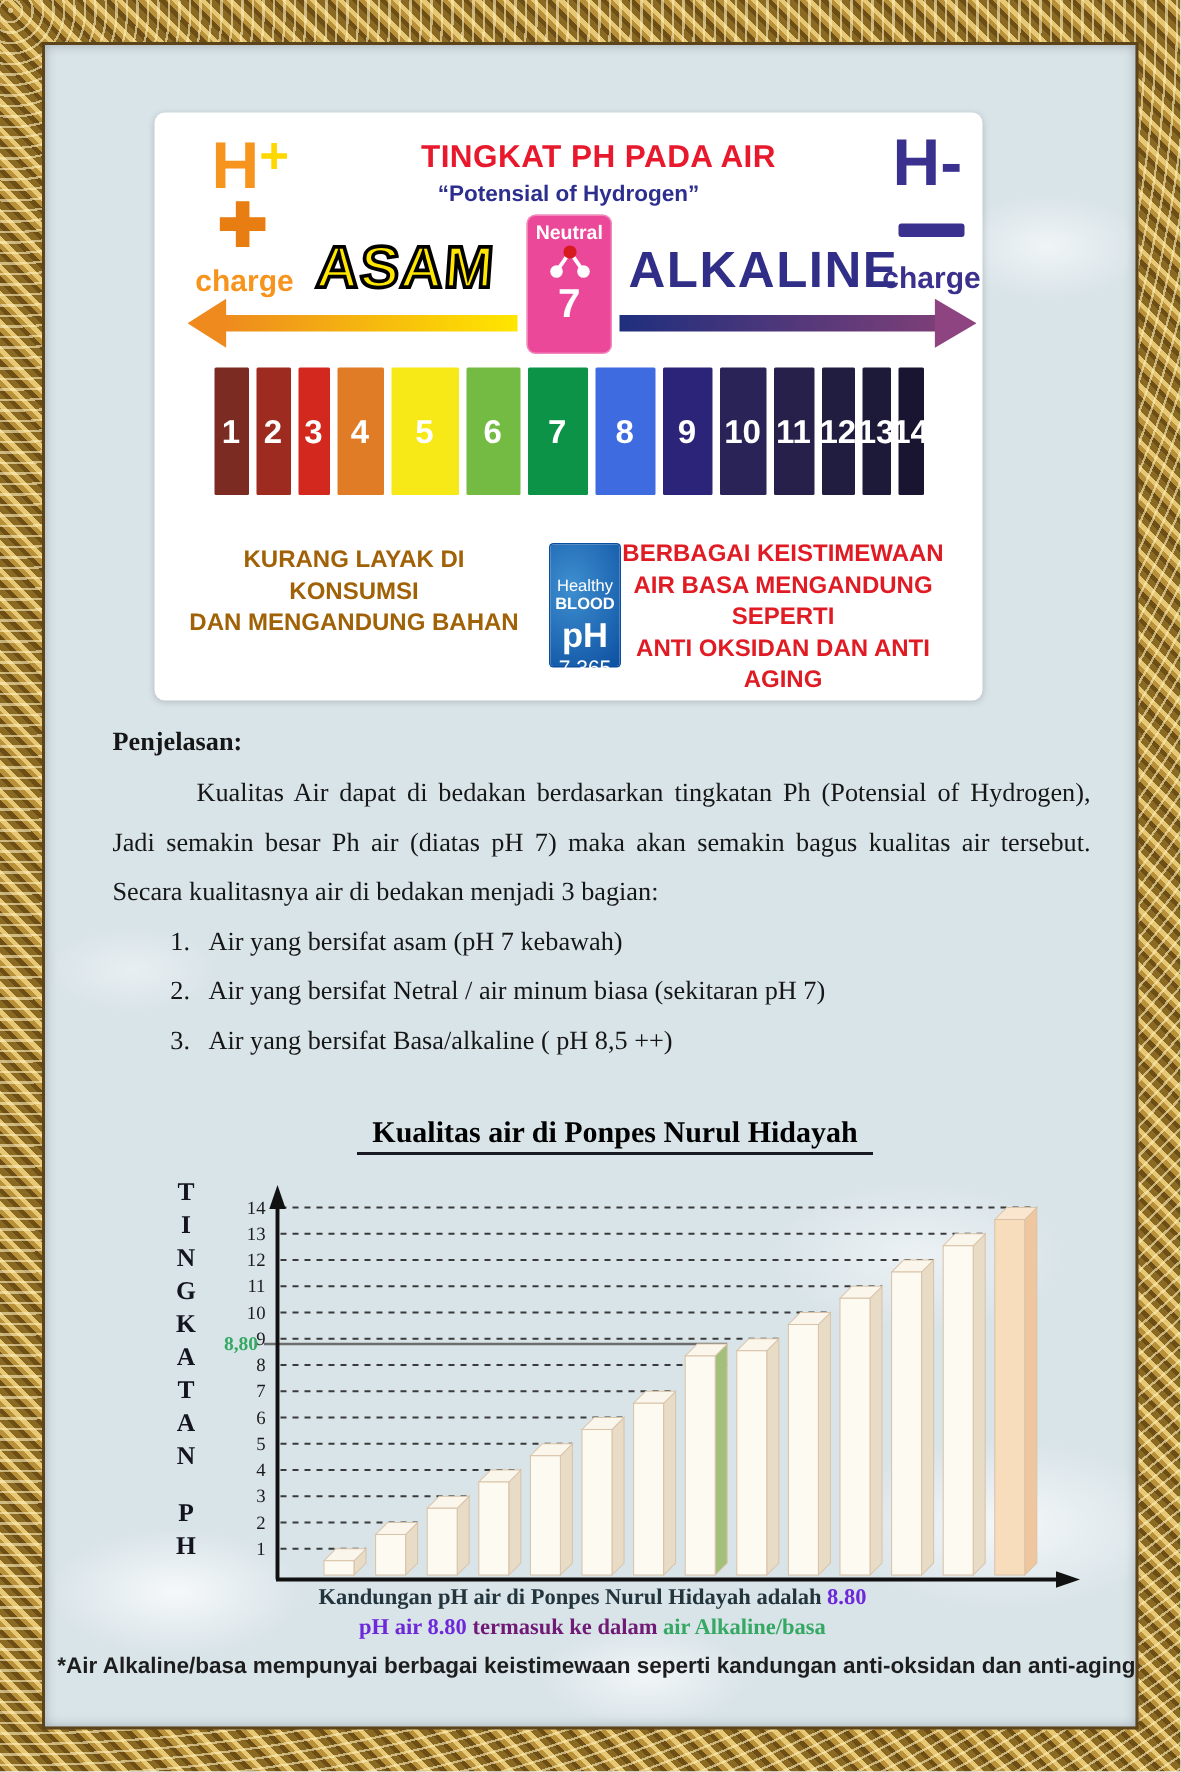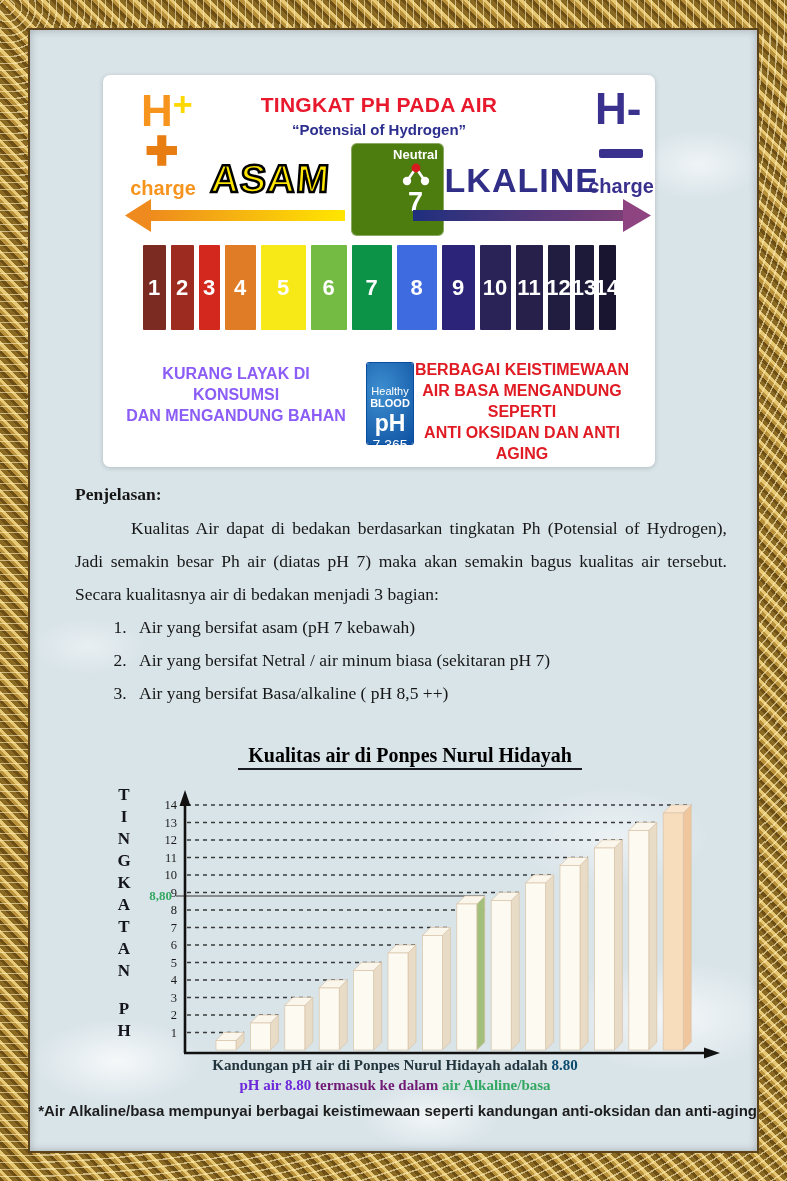--- a/index.html
+++ b/index.html
@@ -15,21 +15,21 @@
       radial-gradient(120px 60px at 12% 92%, rgba(255,255,255,.75), rgba(255,255,255,0) 70%),
       radial-gradient(160px 80px at 88% 88%, rgba(255,255,255,.7), rgba(255,255,255,0) 70%),
       radial-gradient(140px 70px at 80% 72%, rgba(255,255,255,.5), rgba(255,255,255,0) 70%),
       radial-gradient(90px 50px at 92% 12%, rgba(255,255,255,.6), rgba(255,255,255,0) 70%),
       radial-gradient(80px 40px at 8% 55%, rgba(255,255,255,.4), rgba(255,255,255,0) 70%),
       radial-gradient(100px 46px at 55% 97%, rgba(255,255,255,.65), rgba(255,255,255,0) 70%);}
   .abs{position:absolute;}
   
   .card{left:73px;top:45px;width:552px;height:392px;background:#fff;border-radius:7px;
     box-shadow:0 1px 5px rgba(0,0,0,.18);}
-  .card-title{left:0;top:18px;width:100%;text-align:center;font-weight:900;font-size:21px;letter-spacing:.3px;}
+  .card-title{left:0;top:18px;width:100%;text-align:center;font-weight:900;font-size:21px;letter-spacing:.3px;padding-left:20px;}
   .card-subtitle{left:0;top:46px;width:100%;text-align:center;font-weight:800;font-size:15px;}
   .hplus{left:38px;top:12px;font-weight:900;font-size:44px;line-height:1;}
   .hplus .sign{font-size:34px;vertical-align:10px;}
   .plus-glyph{left:42px;top:56px;font-size:40px;font-weight:900;line-height:1;}
   .charge-l{left:20px;top:102px;width:80px;text-align:center;font-weight:700;font-size:20px;}
   .hminus{left:492px;top:12px;font-weight:900;font-size:44px;line-height:1;}
   .minus-bar{left:496px;top:74px;width:44px;height:9px;border-radius:2px;}
   .charge-r{left:478px;top:100px;width:80px;text-align:center;font-weight:700;font-size:20px;}
   .asam{left:108px;top:84px;font-weight:900;font-size:39px;line-height:1;color:#ffe600;
     -webkit-text-stroke:2.5px #000;transform:skewX(-4deg);letter-spacing:1px;}
@@ -89,21 +89,21 @@
       <div class="abs plus-glyph" style="color: rgb(232, 126, 18);">✚</div>
       <div class="abs charge-l" style="color: rgb(247, 148, 30);">charge</div>
 
       <div class="abs hminus" style="color: rgb(57, 49, 141);"><span>H</span><span>-</span></div>
       <div class="abs minus-bar" style="background: rgb(57, 49, 141);"></div>
       <div class="abs charge-r" style="color: rgb(57, 49, 141);">charge</div>
 
       <div class="abs asam">ASAM</div>
       <div class="abs alkaline" style="color: rgb(49, 46, 136);">ALKALINE</div>
 
-      <div class="abs neutral-sign" style="background: #4d7c0f; padding-left: 36px;">
+      <div class="abs neutral-sign" style="background: #ec4899;">
         <div class="nlabel">Neutral</div>
         <svg width="34" height="26" viewBox="0 0 34 26" style="display:block;margin:0 auto;">
           <line x1="17" y1="6" x2="8" y2="19" stroke="#fff" stroke-width="2.6"></line>
           <line x1="17" y1="6" x2="26" y2="19" stroke="#fff" stroke-width="2.6"></line>
           <circle cx="17" cy="6" r="4.4" fill="#d71920"></circle>
           <circle cx="8" cy="19" r="4.2" fill="#fff"></circle>
           <circle cx="26" cy="19" r="4.2" fill="#fff"></circle>
         </svg>
         <div class="nvalue">7</div>
       </div>
@@ -123,21 +123,21 @@
           <div class="seg" style="width: 40px; background: rgb(13, 147, 72);">7</div>
           <div class="seg" style="width: 40px; background: rgb(63, 107, 224);">8</div>
           <div class="seg" style="width: 33px; background: rgb(43, 36, 120);">9</div>
           <div class="seg" style="width: 31px; background: rgb(41, 35, 87);">10</div>
           <div class="seg" style="width: 27px; background: rgb(38, 32, 75);">11</div>
           <div class="seg" style="width: 22px; background: rgb(33, 29, 64);">12</div>
           <div class="seg" style="width: 19px; background: rgb(29, 25, 56);">13</div>
           <div class="seg" style="width: 17px; background: rgb(25, 21, 48);">14</div>
         </div>
 
-      <div class="abs warn warn-left" style="color: #8b5cf6;">
+      <div class="abs warn warn-left" style="color: #a16207;">
           <div>KURANG LAYAK DI KONSUMSI</div>
           <div>DAN MENGANDUNG BAHAN</div>
         </div>
       <div class="abs warn warn-right" style="color: rgb(224, 27, 36);">
           <div>BERBAGAI KEISTIMEWAAN</div>
           <div>AIR BASA MENGANDUNG</div>
           <div>SEPERTI</div>
           <div>ANTI OKSIDAN DAN ANTI AGING</div>
         </div>
 
@@ -272,19 +272,19 @@
           <rect x="538.8" y="60.5" width="20" height="219.5" fill="#fdfaf2" stroke="#d9c3a8" stroke-width="0.7"></rect>
         </g>
         <g>
           <polygon points="593.2,43 601.2,35 601.2,272 593.2,280" fill="#f0c69e" stroke="#d9c3a8" stroke-width="0.7"></polygon>
           <polygon points="573.2,43 581.2,35 601.2,35 593.2,43" fill="#fae6ce" stroke="#d9c3a8" stroke-width="0.7"></polygon>
           <rect x="573.2" y="43" width="20" height="237" fill="#f8ddbd" stroke="#d9c3a8" stroke-width="0.7"></rect>
         </g>
       </svg>
 
     <div class="abs caption">
-      <div><span class="cap-dark" style="color: rgb(34, 52, 60);">Kandungan pH air di Ponpes Nurul Hidayah adalah </span><span class="cap-green" style="color: #0c4a6e;">8.80</span></div>
+      <div><span class="cap-dark" style="color: rgb(34, 52, 60);">Kandungan pH air di Ponpes Nurul Hidayah adalah </span><span class="cap-green" style="color: #6d28d9;">8.80</span></div>
       <div><span class="cap-green" style="color: #6d28d9;">pH air 8.80</span><span class="cap-dark" style="color: #701a75;"> termasuk ke dalam </span><span class="cap-green" style="color: rgb(53, 168, 99);">air Alkaline/basa</span></div>
     </div>
 
     <div class="abs footnote">*Air Alkaline/basa mempunyai berbagai keistimewaan seperti kandungan anti-oksidan dan anti-aging</div>
   </div>
 </div>
 
 </body></html>

